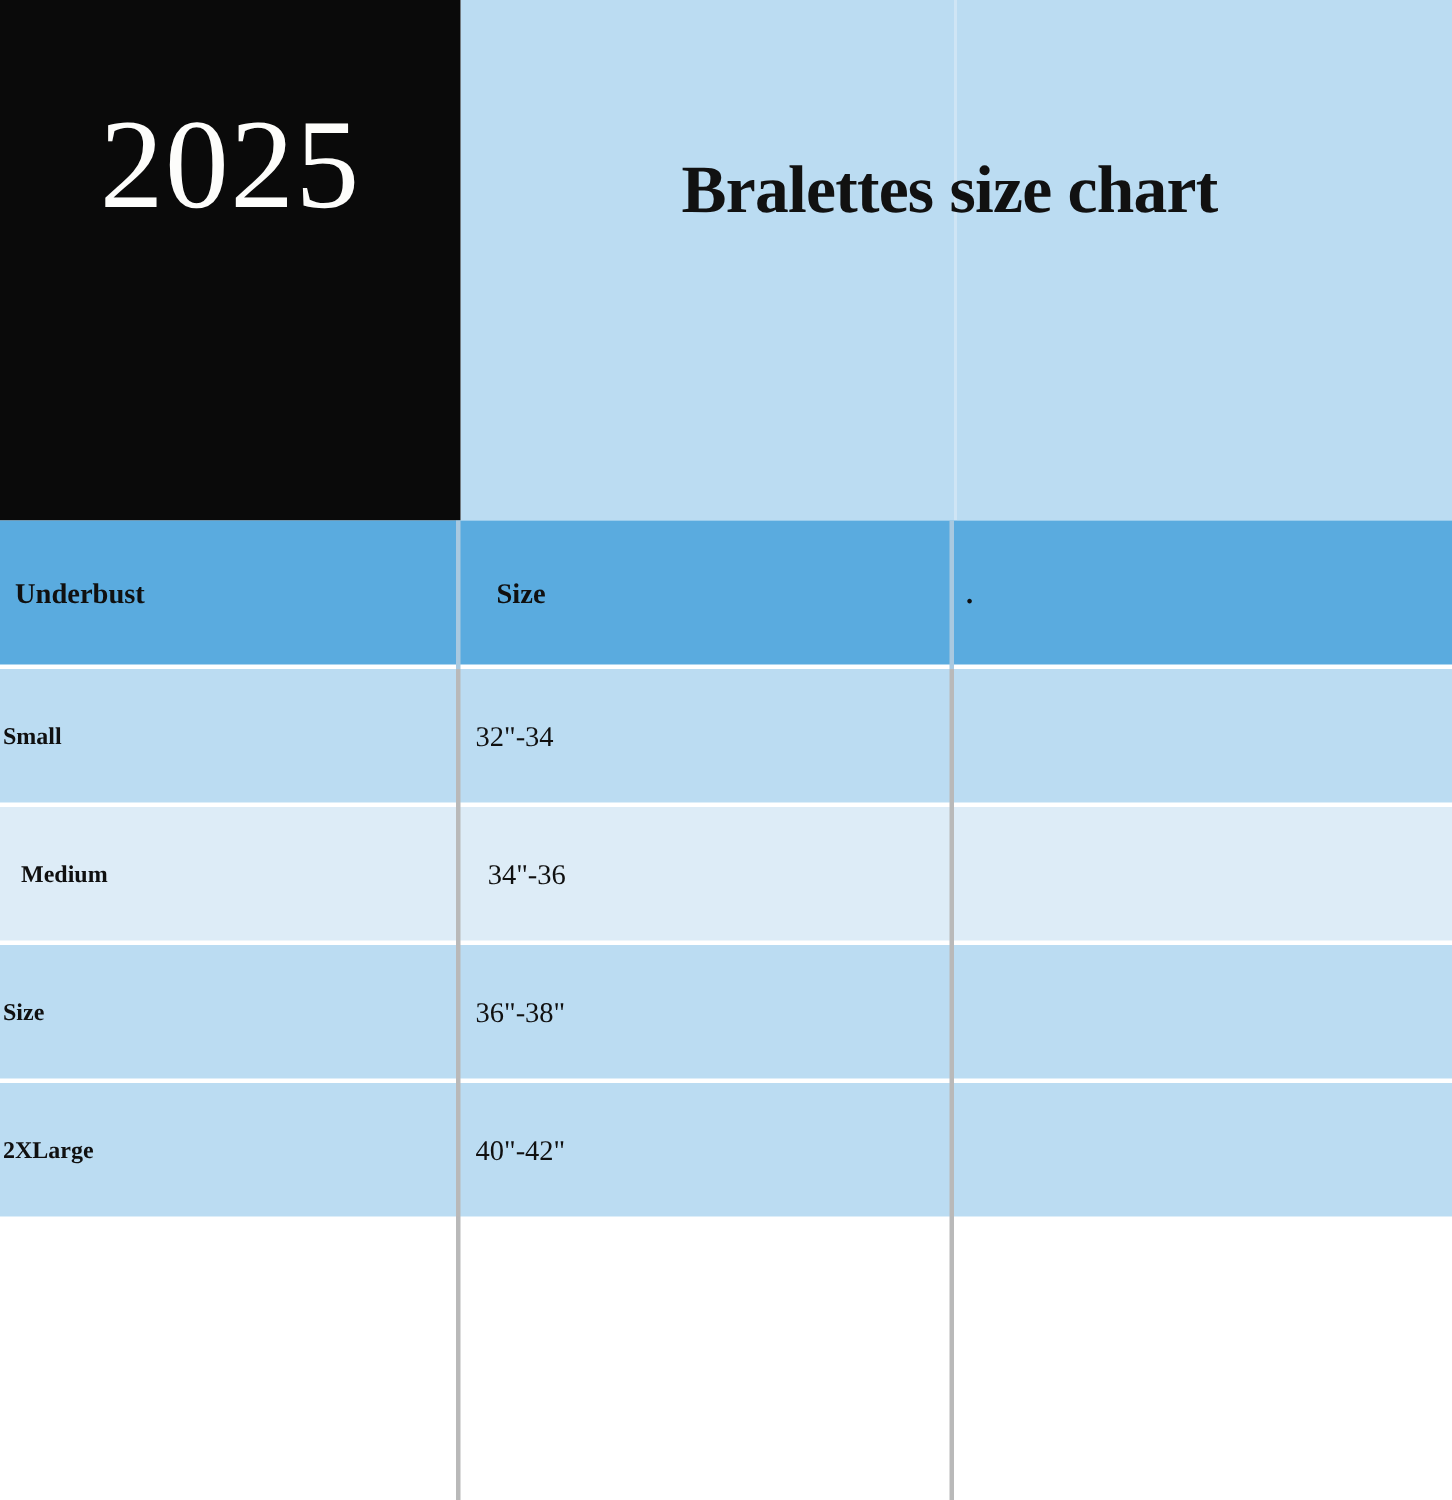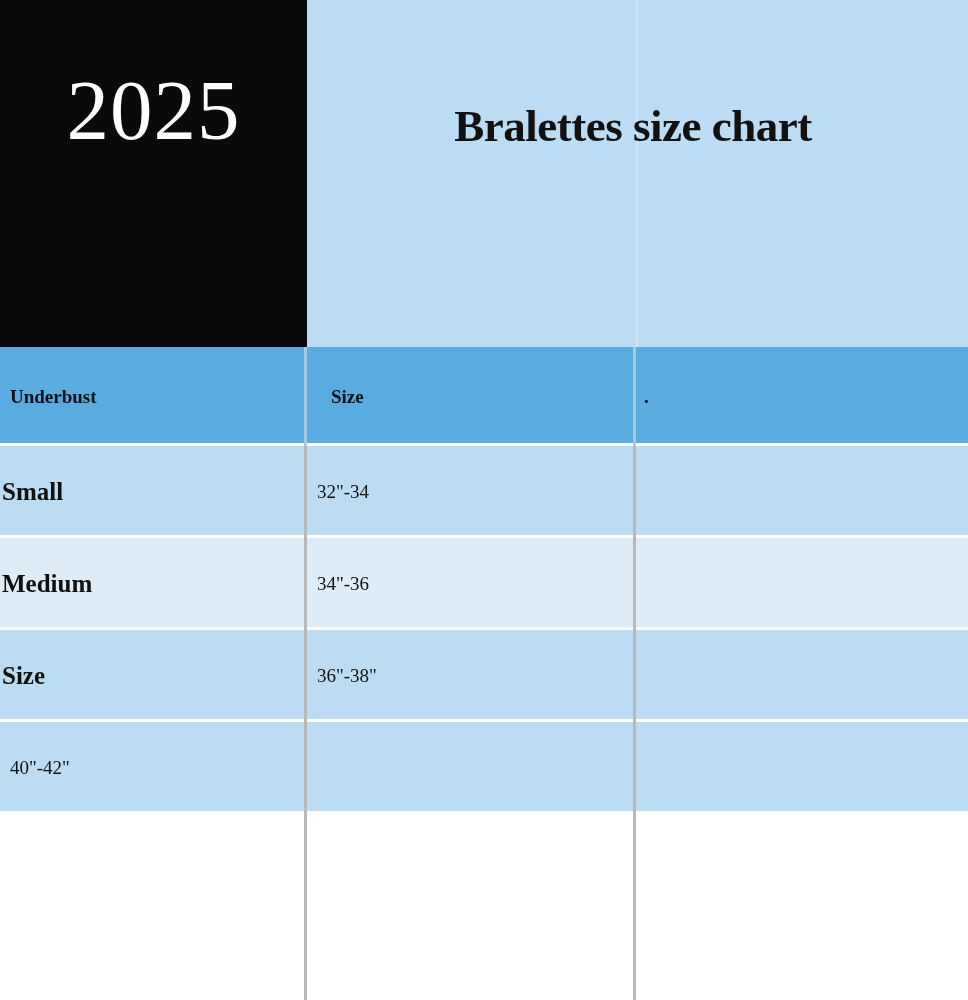--- a/index.html
+++ b/index.html
@@ -98,42 +98,42 @@
     box-sizing: border-box;
   }
   .row.header-row {
     height: 99px;
     background: #5aabdf;
   }
   .row.data-row {
     height: 92px;
   }
   .row.shade-a { background: #bbdcf2; }
-  .row.shade-b { background: #ddecf7; }
+  .row.shade-b { background: #ddecf7; padding-left: 12px; }
 
   .cell {
     box-sizing: border-box;
     display: flex;
     align-items: center;
     height: 100%;
   }
   .cell.c1 { width: 307px; padding-left: 2px; }
   .cell.c2 { width: 329px; padding-left: 10px; }
   .cell.c3 { width: 332px; padding-left: 8px; }
 
   .header-row .cell {
     font-family: "Liberation Serif", serif;
     font-weight: bold;
     font-size: 19px;
     color: #101010;
   }
   .data-row .cell.c1 {
     font-family: "Liberation Serif", serif;
     font-weight: bold;
-    font-size: 25px;
+    font-size: 16px;
     color: #101010;
     text-align: right;
   }
   .data-row .cell.c2,
   .data-row .cell.c3 {
     font-family: "Liberation Serif", serif;
     font-weight: 400;
     font-size: 19px;
     color: #101010;
   }
@@ -204,20 +204,21 @@
     </div>
 
     <div class="row data-row shade-a">
       <div class="cell c1">Size</div>
       <div class="cell c2">36"-38"</div>
       <div class="cell c3"></div>
     </div>
 
 
     <div class="row data-row shade-a">
+      <div class="cell c1">2XLarge</div>
       <div class="cell c2">40"-42"</div>
       <div class="cell c3"></div>
     </div>
 
 
   </div>
 
   <div class="vline-header v1"></div>
   <div class="vline-header v2"></div>
   <div class="vline v1" style="top:446px;height:554px;"></div>

